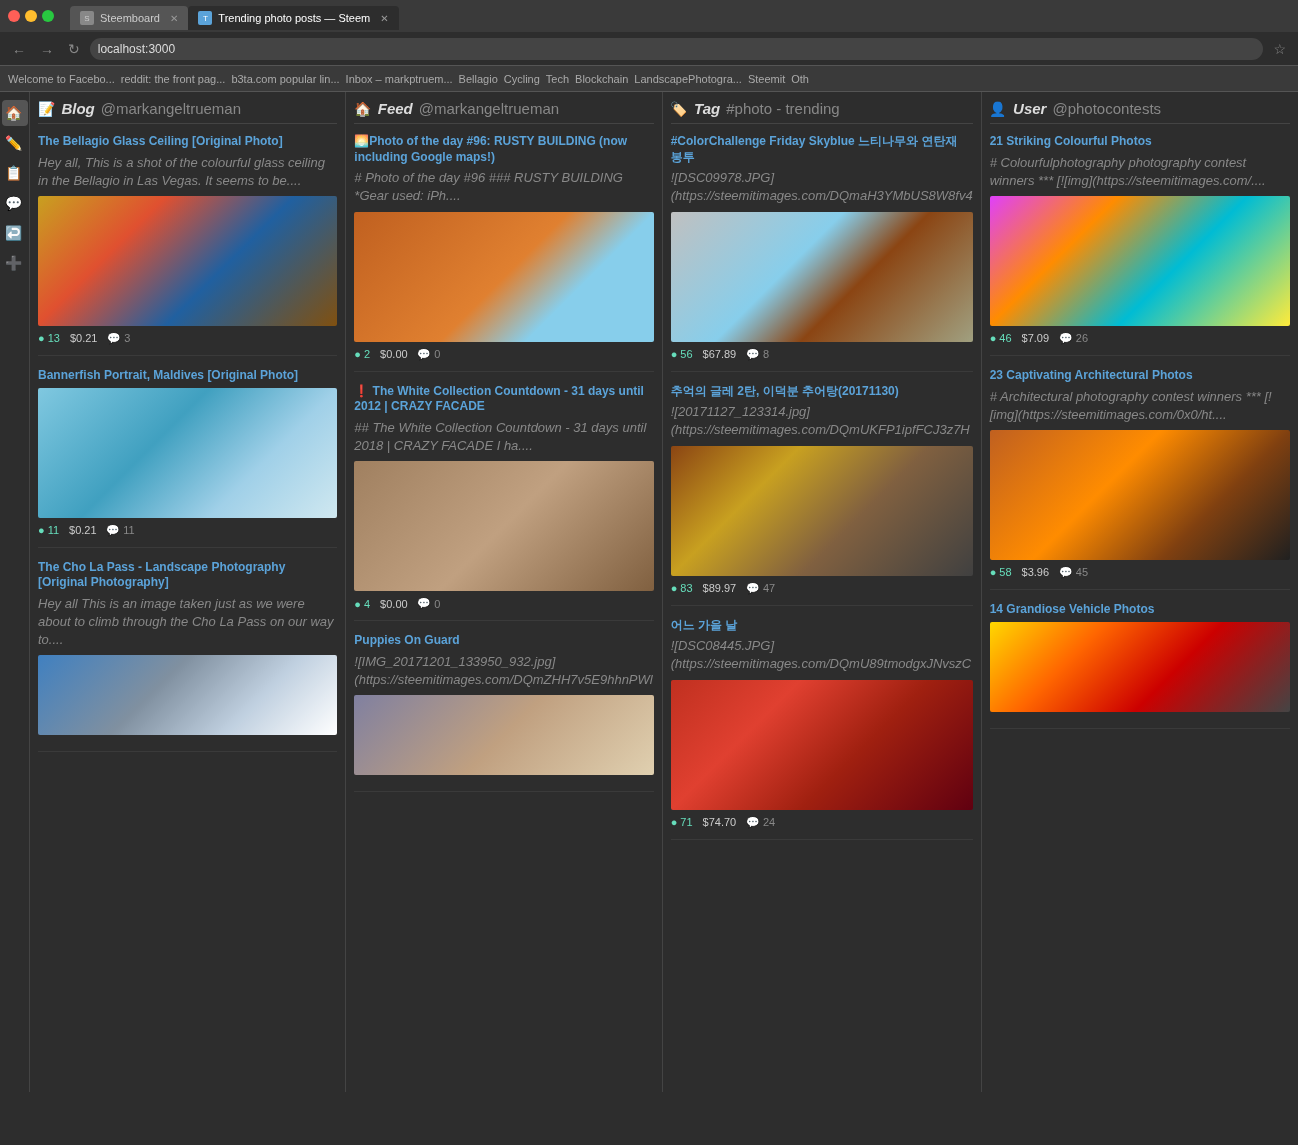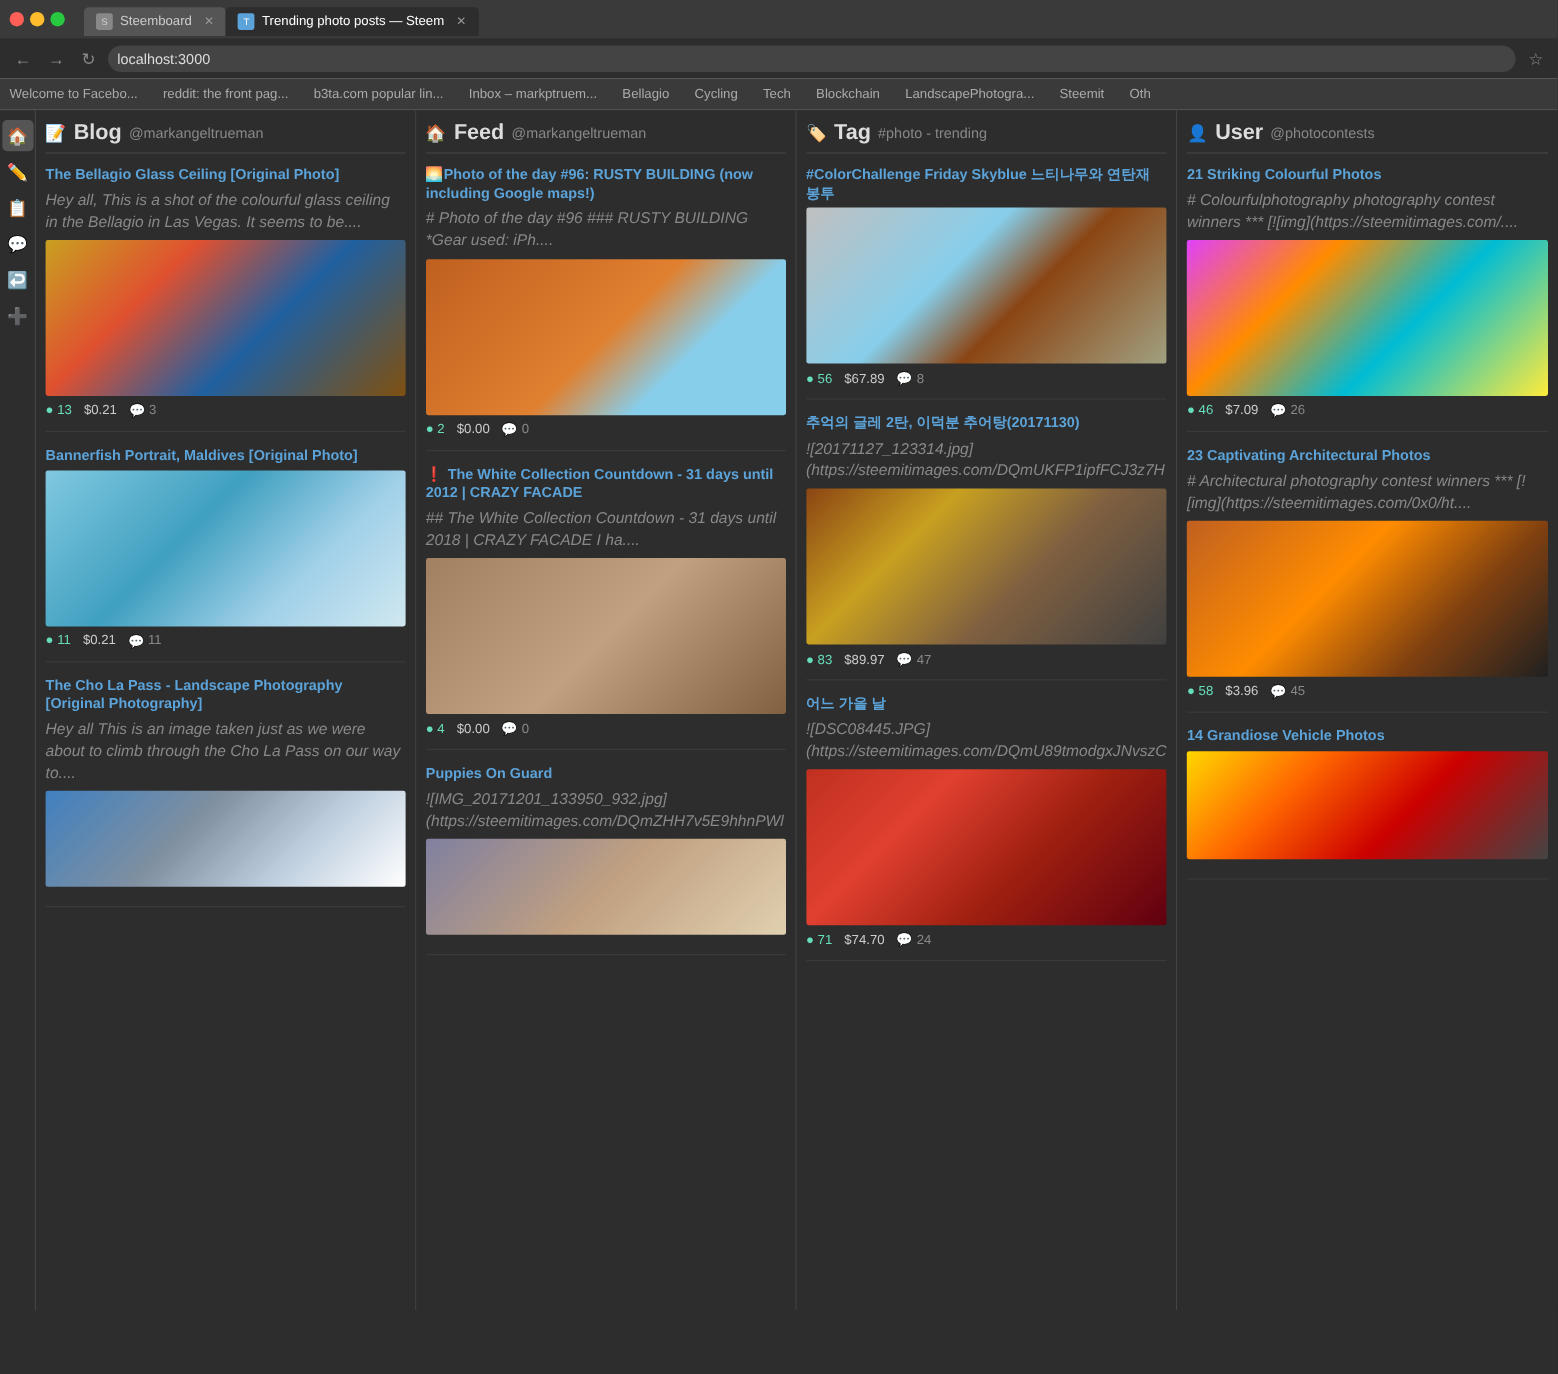--- a/index.html
+++ b/index.html
@@ -14,40 +14,40 @@
     .wc-yellow { background: #ffbd2e; }
     .wc-green { background: #28c840; }
     .tab-bar { display: flex; align-items: flex-end; padding: 0 8px; background: #3a3a3a; height: 28px; }
     .tab { display: flex; align-items: center; padding: 4px 10px; background: #555; border-radius: 4px 4px 0 0; font-size: 11px; color: #ccc; gap: 6px; cursor: pointer; height: 24px; }
     .tab.active { background: #2d2d2d; color: #fff; }
     .tab-favicon { width: 14px; height: 14px; background: #888; border-radius: 2px; font-size: 8px; display: flex; align-items: center; justify-content: center; }
     .tab-close { font-size: 10px; color: #999; cursor: pointer; margin-left: 4px; }
     .address-bar { display: flex; align-items: center; padding: 4px 8px; gap: 6px; background: #2d2d2d; height: 34px; border-bottom: 1px solid #555; }
     .nav-btn { color: #888; font-size: 14px; cursor: pointer; padding: 2px 4px; }
     .address-input { flex: 1; background: #444; border: none; color: #ddd; padding: 3px 8px; border-radius: 12px; font-size: 12px; height: 22px; display: flex; align-items: center; }
-    .bookmarks-bar { display: flex; align-items: center; padding: 3px 8px; gap: 21px; background: #3a3a3a; height: 26px; border-bottom: 1px solid #555; font-size: 11px; color: #aaa; overflow: hidden; white-space: nowrap; }
+    .bookmarks-bar { display: flex; align-items: center; padding: 3px 8px; gap: 6px; background: #3a3a3a; height: 26px; border-bottom: 1px solid #555; font-size: 11px; color: #aaa; overflow: hidden; white-space: nowrap; }
     .bookmark-item { color: #aaa; cursor: pointer; white-space: nowrap; }
 
     
     .app-layout { display: flex; }
     .sidebar { width: 30px; background: #2d2d2d; display: flex; flex-direction: column; align-items: center; padding-top: 8px; gap: 4px; min-height: 1000px; border-right: 1px solid #444; }
     .sidebar-icon { width: 26px; height: 26px; display: flex; align-items: center; justify-content: center; border-radius: 4px; cursor: pointer; color: #888; font-size: 14px; }
     .sidebar-icon.active { background: #555; color: #fff; }
 
     
     .main-content { flex: 1; background: #2d2d2d; overflow-y: auto; }
 
     
     .columns { display: grid; grid-template-columns: 1fr 1fr 1fr 1fr; gap: 0; min-height: 1000px; }
     .column { border-right: 1px solid #444; padding: 8px; background: #2d2d2d; }
     .column:last-child { border-right: none; }
     .column-header { display: flex; align-items: center; gap: 6px; margin-bottom: 10px; padding-bottom: 6px; border-bottom: 1px solid #444; }
     .column-header-icon { color: #888; font-size: 14px; }
-    .column-title { font-weight: bold; color: #ddd; font-size: 18px; }
-    .column-username { color: #888; font-size: 12px; }
+    .column-title { font-weight: bold; color: #ddd; font-size: 15px; font-style: italic; }
+    .column-username { color: #888; font-size: 15px; }
 
     
     .post-card { margin-bottom: 12px; border-bottom: 1px solid #3a3a3a; padding-bottom: 10px; }
     .post-title { color: #5ba3d9; font-size: 12px; font-weight: bold; cursor: pointer; line-height: 1.3; margin-bottom: 4px; }
     .post-excerpt { color: #888; font-size: 13px; line-height: 1.4; margin-bottom: 6px; font-style: italic; }
     .post-image-placeholder { width: 100%; height: 130px; border-radius: 2px; margin-bottom: 6px; }
     .post-stats { display: flex; align-items: center; gap: 10px; font-size: 11px; color: #888; }
     .stat-votes { color: #6db; display: flex; align-items: center; gap: 3px; }
     .stat-value { color: #ccc; }
     .stat-comments { display: flex; align-items: center; gap: 3px; }
@@ -226,20 +226,21 @@
 
       <div class="column">
         <div class="column-header">
           <span class="column-header-icon">🏷️</span>
           <span class="column-title">Tag</span>
           <span class="column-username">#photo - trending</span>
         </div>
 
         <div class="post-card">
           <div class="post-title">#ColorChallenge Friday Skyblue 느티나무와 연탄재 봉투</div>
+          <div class="post-excerpt">![DSC09978.JPG](https://steemitimages.com/DQmaH3YMbUS8W8fv4</div>
           <div class="post-image-placeholder img-tag1"></div>
           <div class="post-stats">
             <span class="stat-votes">
               <span>●</span>
               <span>56</span>
             </span>
             <span class="stat-value">$67.89</span>
             <span class="stat-comments">
               <span>💬</span>
               <span>8</span>

